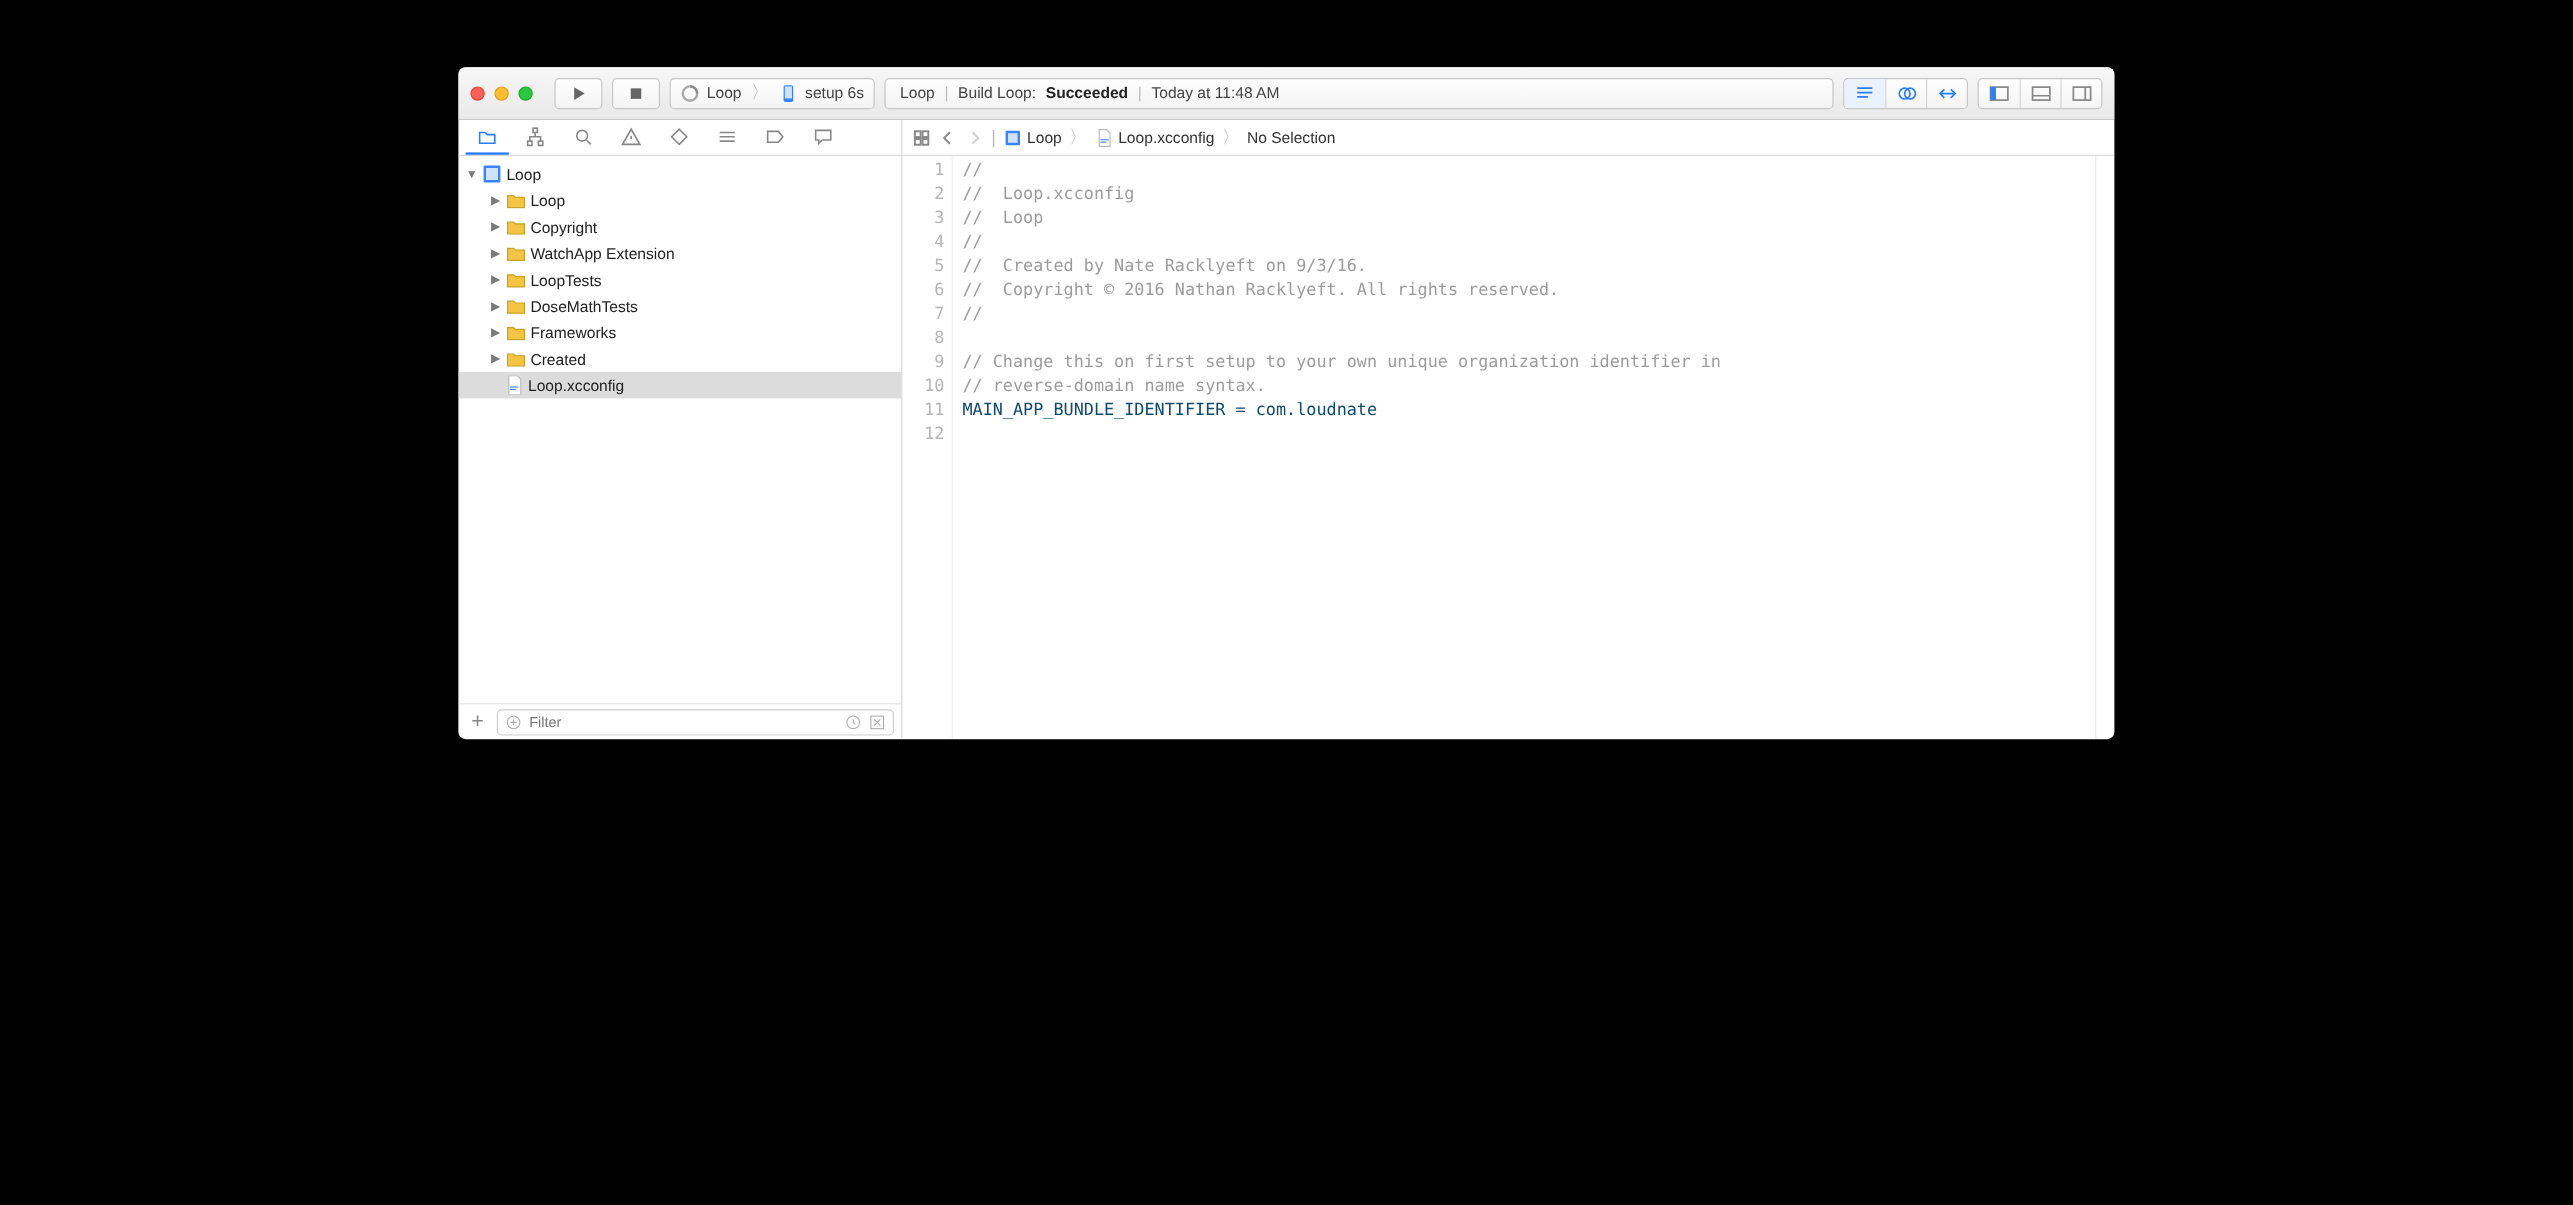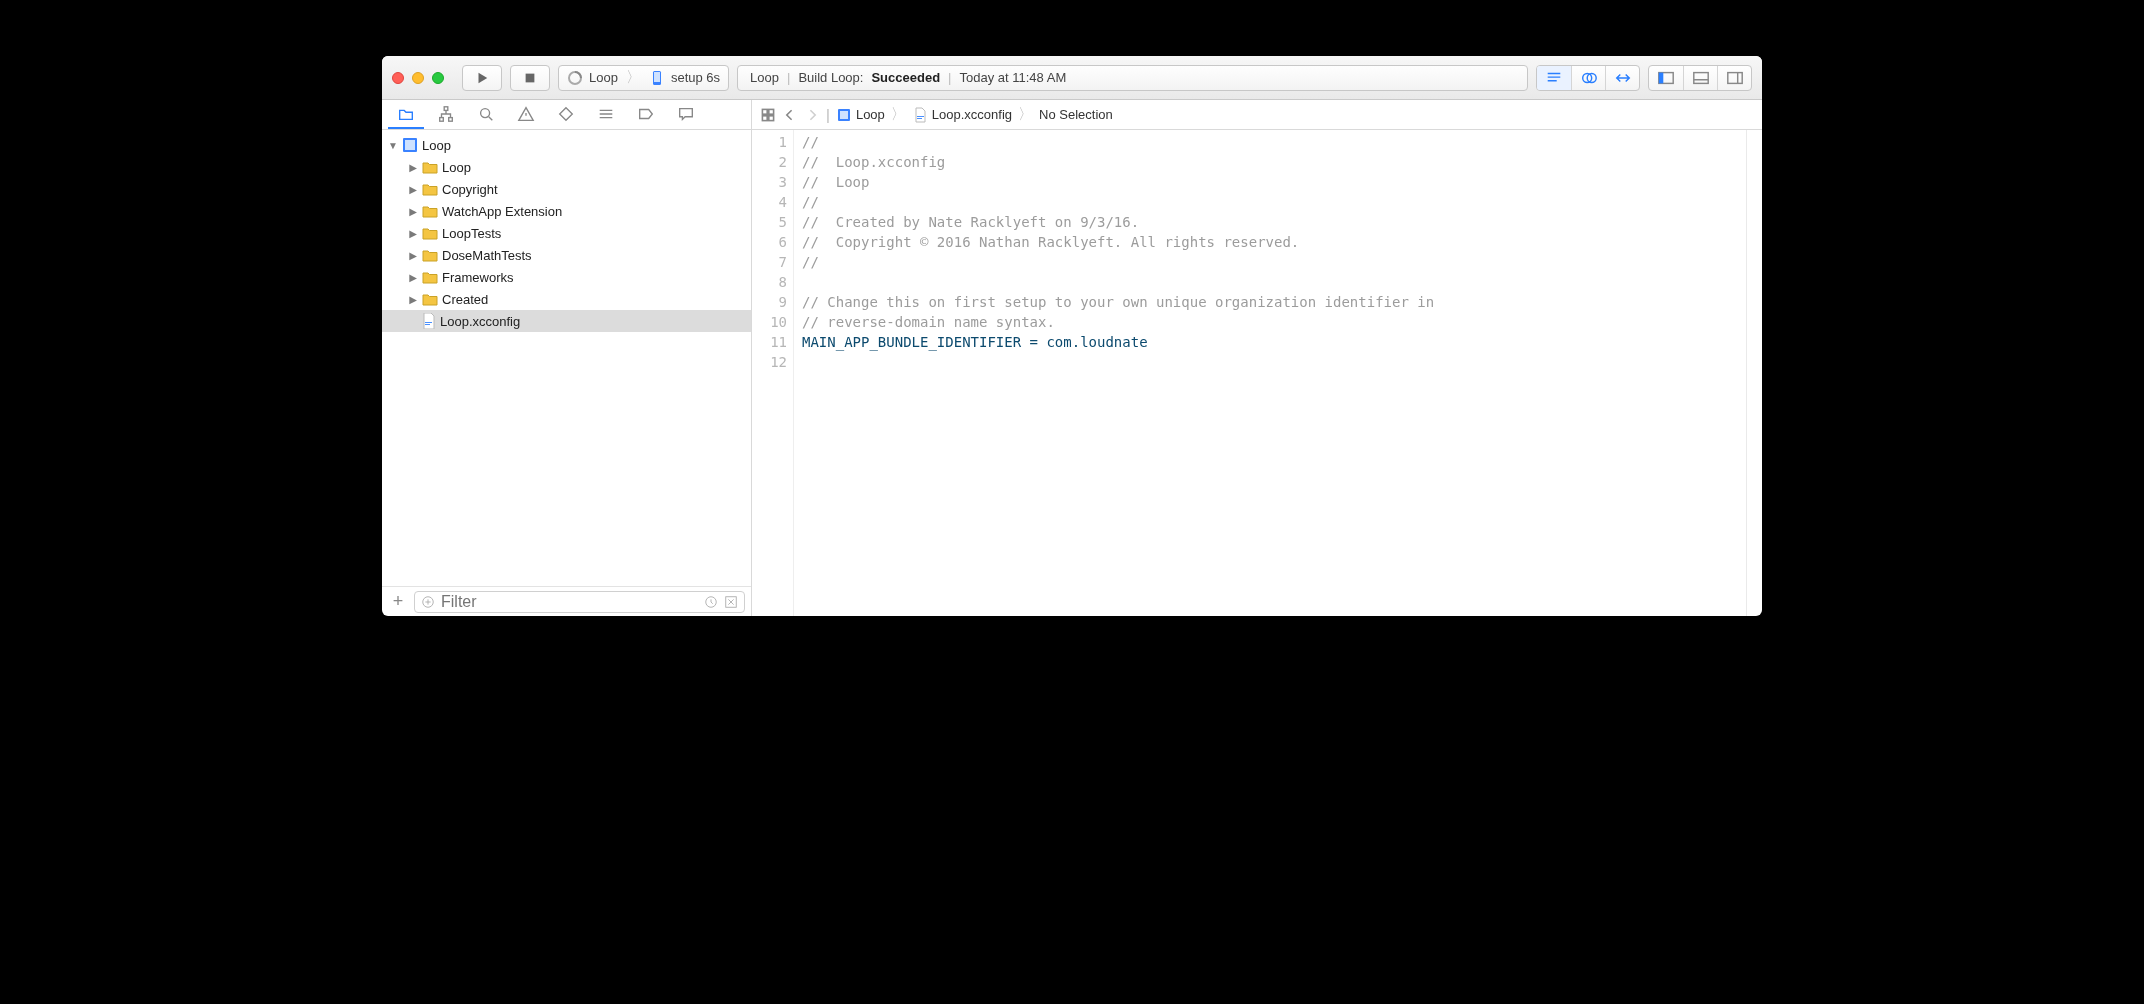--- a/index.html
+++ b/index.html
@@ -171,21 +171,21 @@
   flex:1;
   border:1px solid #d0d0d0;
   border-radius:4px;
   height:22px;
   display:flex; align-items:center;
   padding:0 6px;
   color:#999;
   gap:6px;
 }
 .filterbar .fbox input {
-  flex:1; border:none; outline:none; background:transparent; font-size:16px;
+  flex:1; border:none; outline:none; background:transparent; font-size:12px;
 }
 
 .editor-wrap { flex:1; display:flex; min-height:0;}
 .editor {
   flex:1;
   display:flex;
   font-family: "SF Mono","Menlo",Consolas,monospace;
   font-size:14px;
   line-height:20px;
   overflow:auto;

